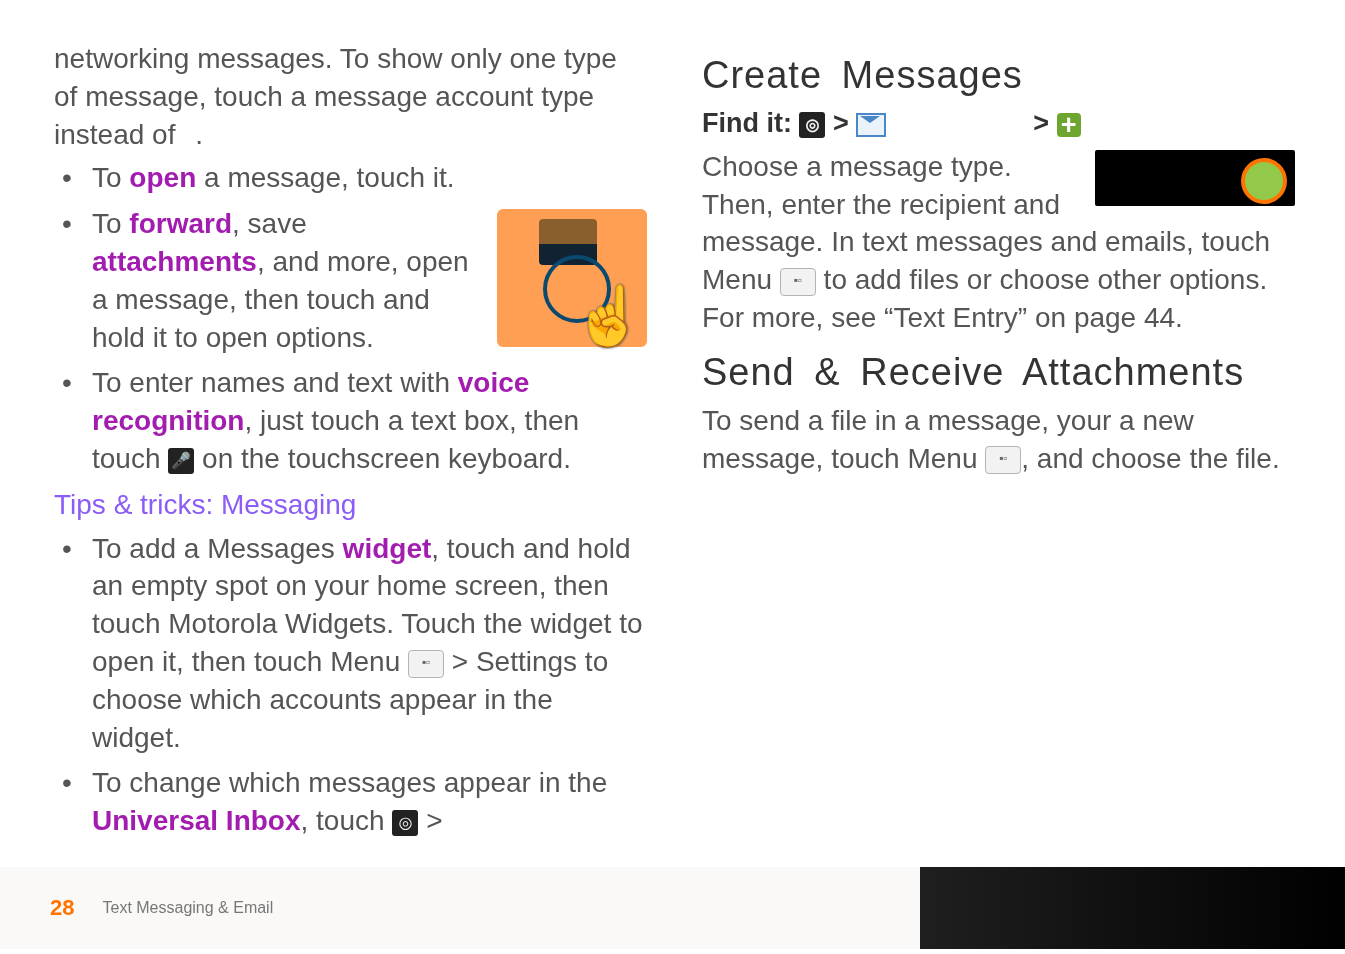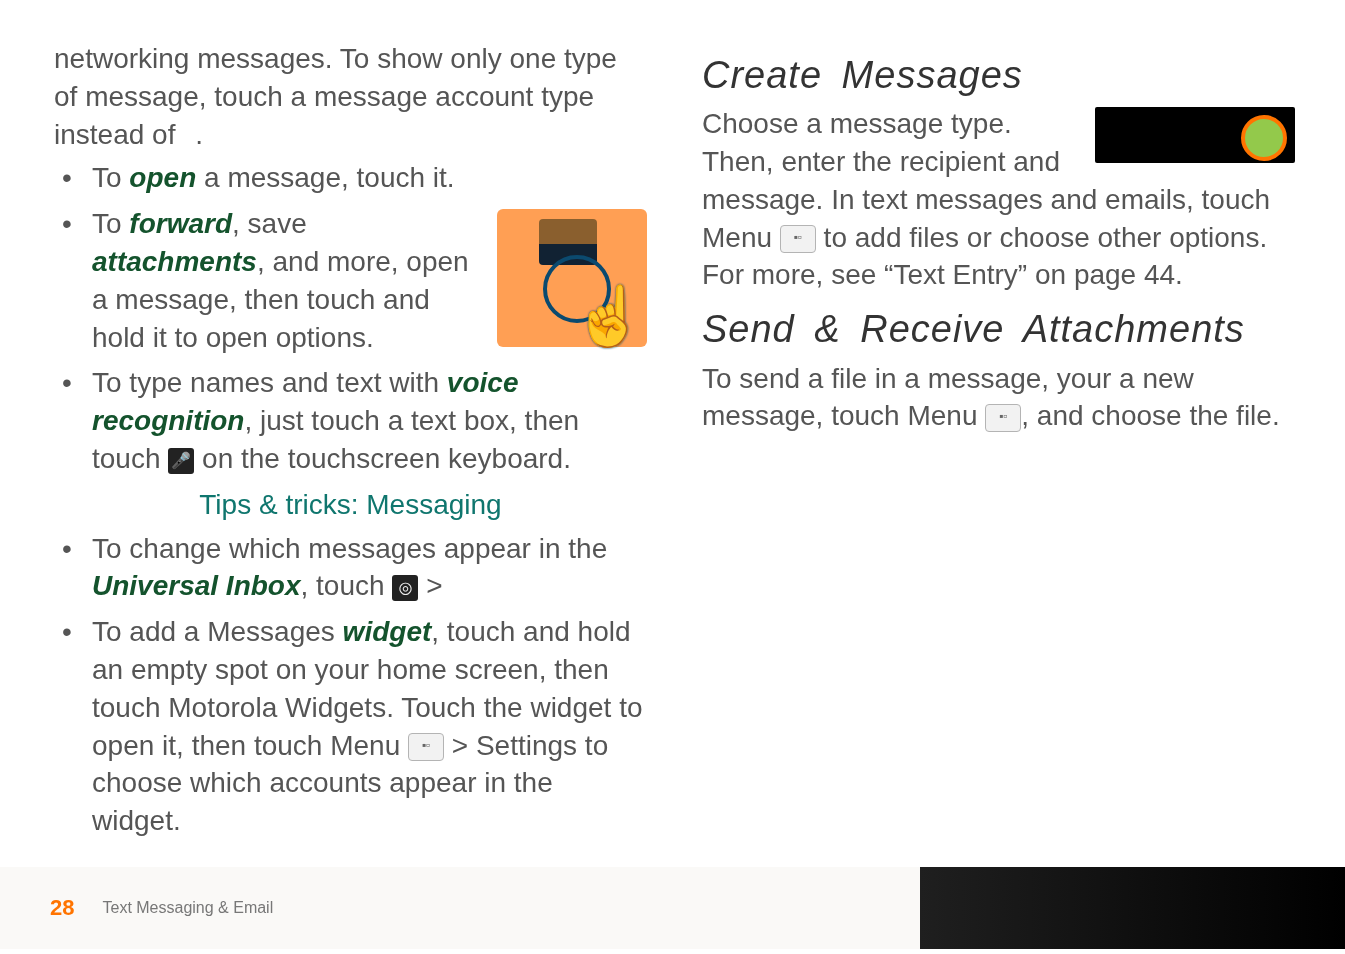--- a/index.html
+++ b/index.html
@@ -37,21 +37,21 @@
     margin-bottom: 8px;
   }
   .bullets > li::before {
     content: "•";
     position: absolute;
     left: 8px;
     top: 0;
     font-size: 28px;
     color: #555;
   }
-  .hl { color: #14532d; font-weight: 600; font-style: italic; }
+  .hl { color: #a21caf; font-weight: 600; }
   .icon-box {
     display: inline-block;
     vertical-align: middle;
     border: 1px solid #b4b4b4;
     border-radius: 4px;
     background: #f2f2f2;
     width: 34px;
     height: 26px;
     text-align: center;
     line-height: 22px;
@@ -94,34 +94,33 @@
     width: 24px;
     height: 24px;
     background: #6ea52f;
     color: #fff;
     border-radius: 4px;
     font-weight: bold;
     line-height: 24px;
     text-align: center;
   }
   .subhead {
-    color: #0f766e;
+    color: #8b5cf6;
     font-size: 28px;
     font-weight: 300;
     margin: 6px 0 6px 0;
-    text-align: center;
   }
   .h2 {
     color: #333;
     font-size: 38px;
     font-weight: 300;
     letter-spacing: 1px;
     margin: 10px 0 4px 0;
   }
-  .h2 span { word-spacing: 8px; font-style: italic; }
+  .h2 span { word-spacing: 8px; }
   .findit {
     font-size: 27px;
     font-weight: 700;
     color: #333;
     margin: 2px 0 12px 0;
   }
   .figure-tap {
     float: right;
     margin: 4px 0 10px 18px;
     width: 150px;
@@ -207,37 +206,40 @@
         </li>
         <li>
           <div class="figure-tap">
             <div class="thumb"></div>
             <div class="cursor"></div>
             <div class="hand">☝</div>
           </div>
           <span>To </span><span class="hl">forward</span><span>, save </span><span class="hl">attachments</span><span>, and more, open a message, then touch and hold it to open options.</span>
         </li>
         <li style="clear:both;">
-          <span>To type names and text with </span><span class="hl">voice recognition</span><span>, just touch a text box, then touch </span><span class="icon-dark">🎤</span><span> on the touchscreen keyboard.</span>
+          <span>To enter names and text with </span><span class="hl">voice recognition</span><span>, just touch a text box, then touch </span><span class="icon-dark">🎤</span><span> on the touchscreen keyboard.</span>
         </li>
       </ul>
       <p class="subhead">Tips &amp; tricks: Messaging</p>
       <ul class="bullets">
         <li>
+          <span>To add a </span><span>Messages </span><span class="hl">widget</span><span>, touch and hold an empty spot on your home screen, then touch </span><span>Motorola Widgets</span><span>. Touch the widget to open it, then touch Menu </span><span class="icon-box">▪▫<br></span><span> &gt; </span><span>Settings</span><span> to choose which accounts appear in the widget.</span>
+        </li>
+        <li>
           <span>To change which messages appear in the </span><span class="hl">Universal Inbox</span><span>, touch </span><span class="icon-dark">◎</span><span> &gt;</span>
-        </li>
-        <li>
-          <span>To add a </span><span>Messages </span><span class="hl">widget</span><span>, touch and hold an empty spot on your home screen, then touch </span><span>Motorola Widgets</span><span>. Touch the widget to open it, then touch Menu </span><span class="icon-box">▪▫<br></span><span> &gt; </span><span>Settings</span><span> to choose which accounts appear in the widget.</span>
         </li>
       </ul>
     </div>
 
     <div class="col">
 
       <div class="h2"><span>Create Messages</span></div>
+      <p class="findit">
+        <span>Find it: </span><span class="icon-dark">◎</span><span> &gt; </span><span class="icon-env"></span><span style="visibility:hidden;">Messaging</span><span> &gt; </span><span class="icon-plus">+</span>
+      </p>
       <div class="figure-compose">
         <div class="circ"></div>
       </div>
       <p>
         <span>Choose a message type. Then, enter the recipient and message. In text messages and emails, touch Menu </span><span class="icon-box">▪▫</span><span> to add files or choose other options. For more, see “Text Entry” on page 44.</span>
       </p>
 
       <div class="h2"><span>Send &amp; Receive Attachments</span></div>
       <p>
         <span>To send a file in a message, your a new message, touch Menu </span><span class="icon-box">▪▫</span><span>, and choose the file.</span>

